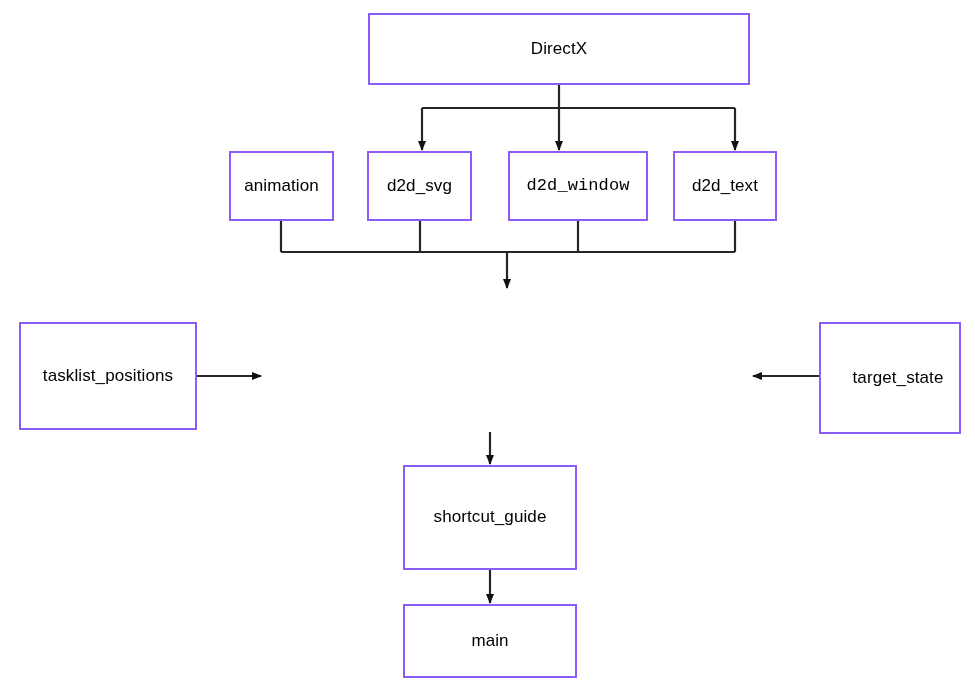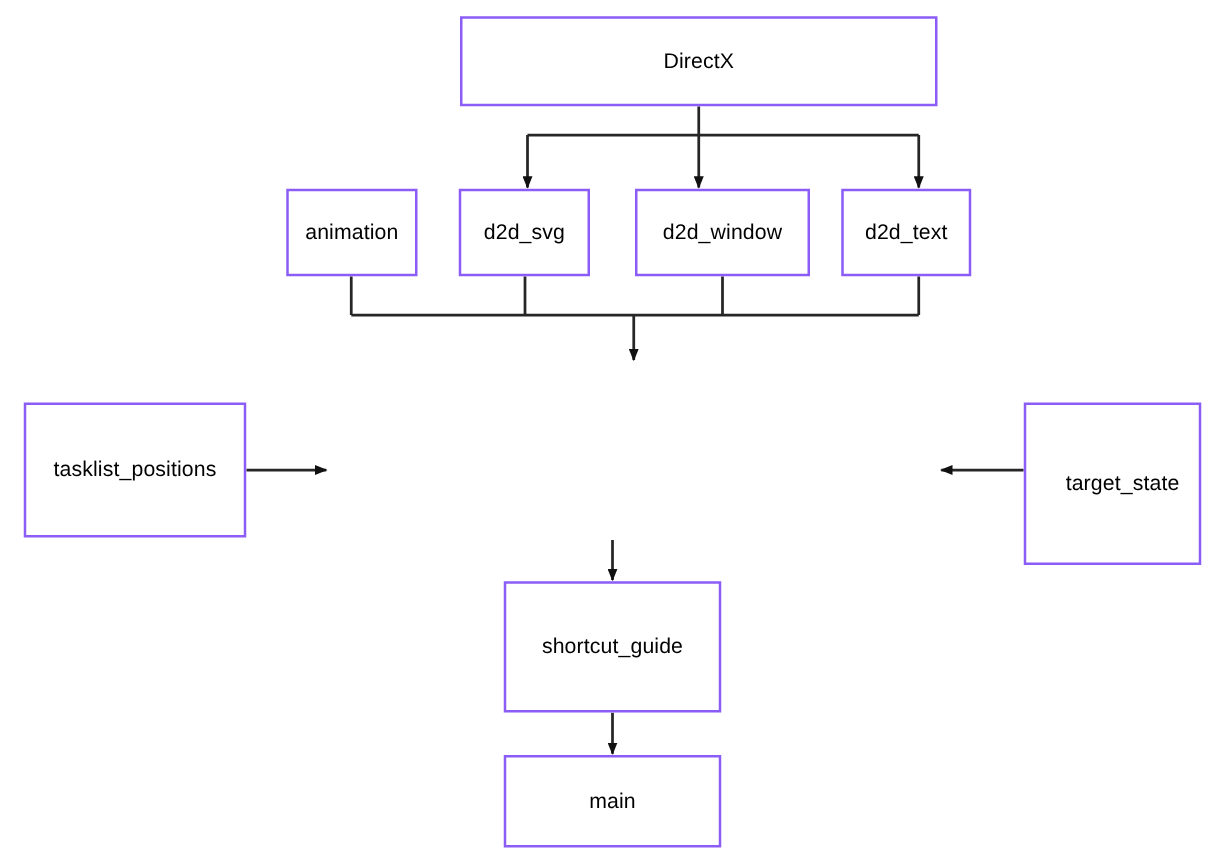--- a/index.html
+++ b/index.html
@@ -105,34 +105,34 @@
   </div>
 
   <div class="node" style="left:229px; top:151px; width:105px; height:70px;">
     <span>animation</span>
   </div>
 
   <div class="node" style="left:367px; top:151px; width:105px; height:70px;">
     <span>d2d_svg</span>
   </div>
 
-  <div class="node" style="left:508px; top:151px; width:140px; height:70px;">
+  <div class="node" style="left:508px; top:151px; width:140px; height:70px;font-family:Liberation Mono, monospace;">
     <span>d2d_window</span>
   </div>
 
   <div class="node" style="left:673px; top:151px; width:104px; height:70px;">
     <span>d2d_text</span>
   </div>
 
 
   <div class="node" style="left:19px; top:322px; width:178px; height:108px;justify-content:center;">
     <span>tasklist_positions</span>
   </div>
 
-  <div class="node" style="left:819px; top:322px; width:142px; height:130px;padding-left:16px;">
+  <div class="node" style="left:819px; top:322px; width:142px; height:112px;padding-left:16px;">
     <span>target_state</span>
   </div>
 
   <div class="node" style="left:403px; top:465px; width:174px; height:105px;">
     <span>shortcut_guide</span>
   </div>
 
   <div class="node" style="left:403px; top:604px; width:174px; height:74px;">
     <span>main</span>
   </div>

